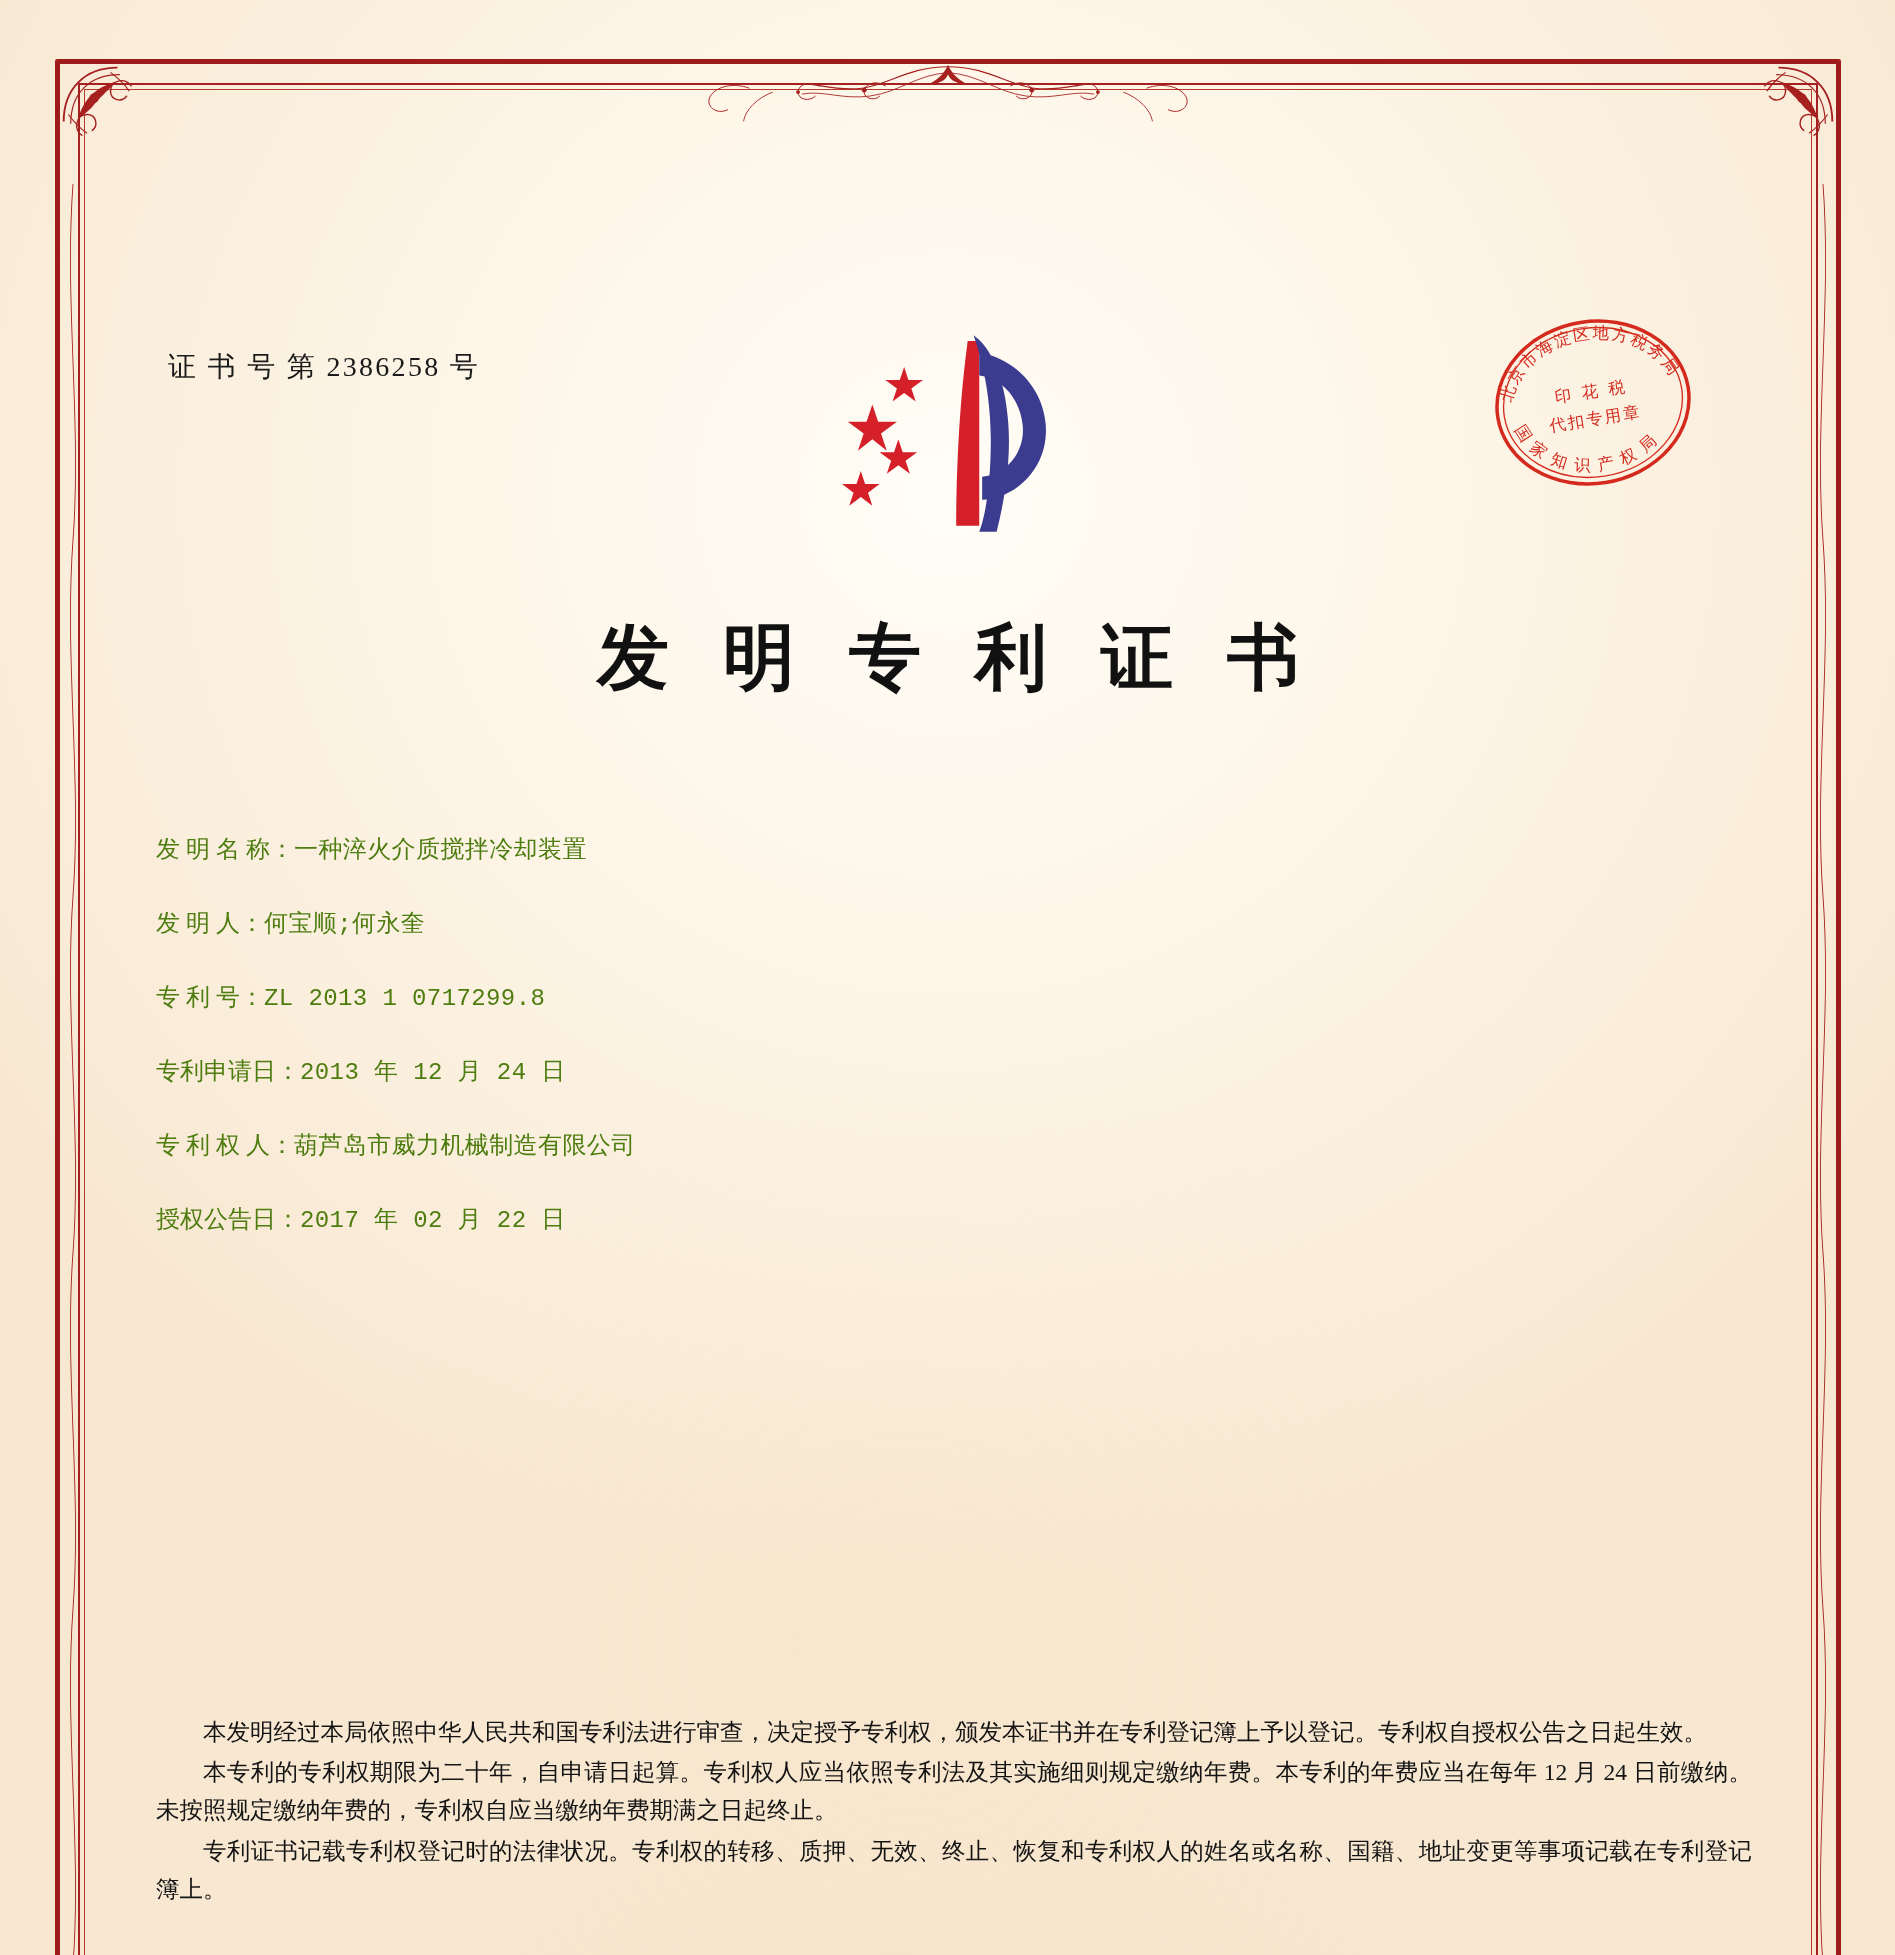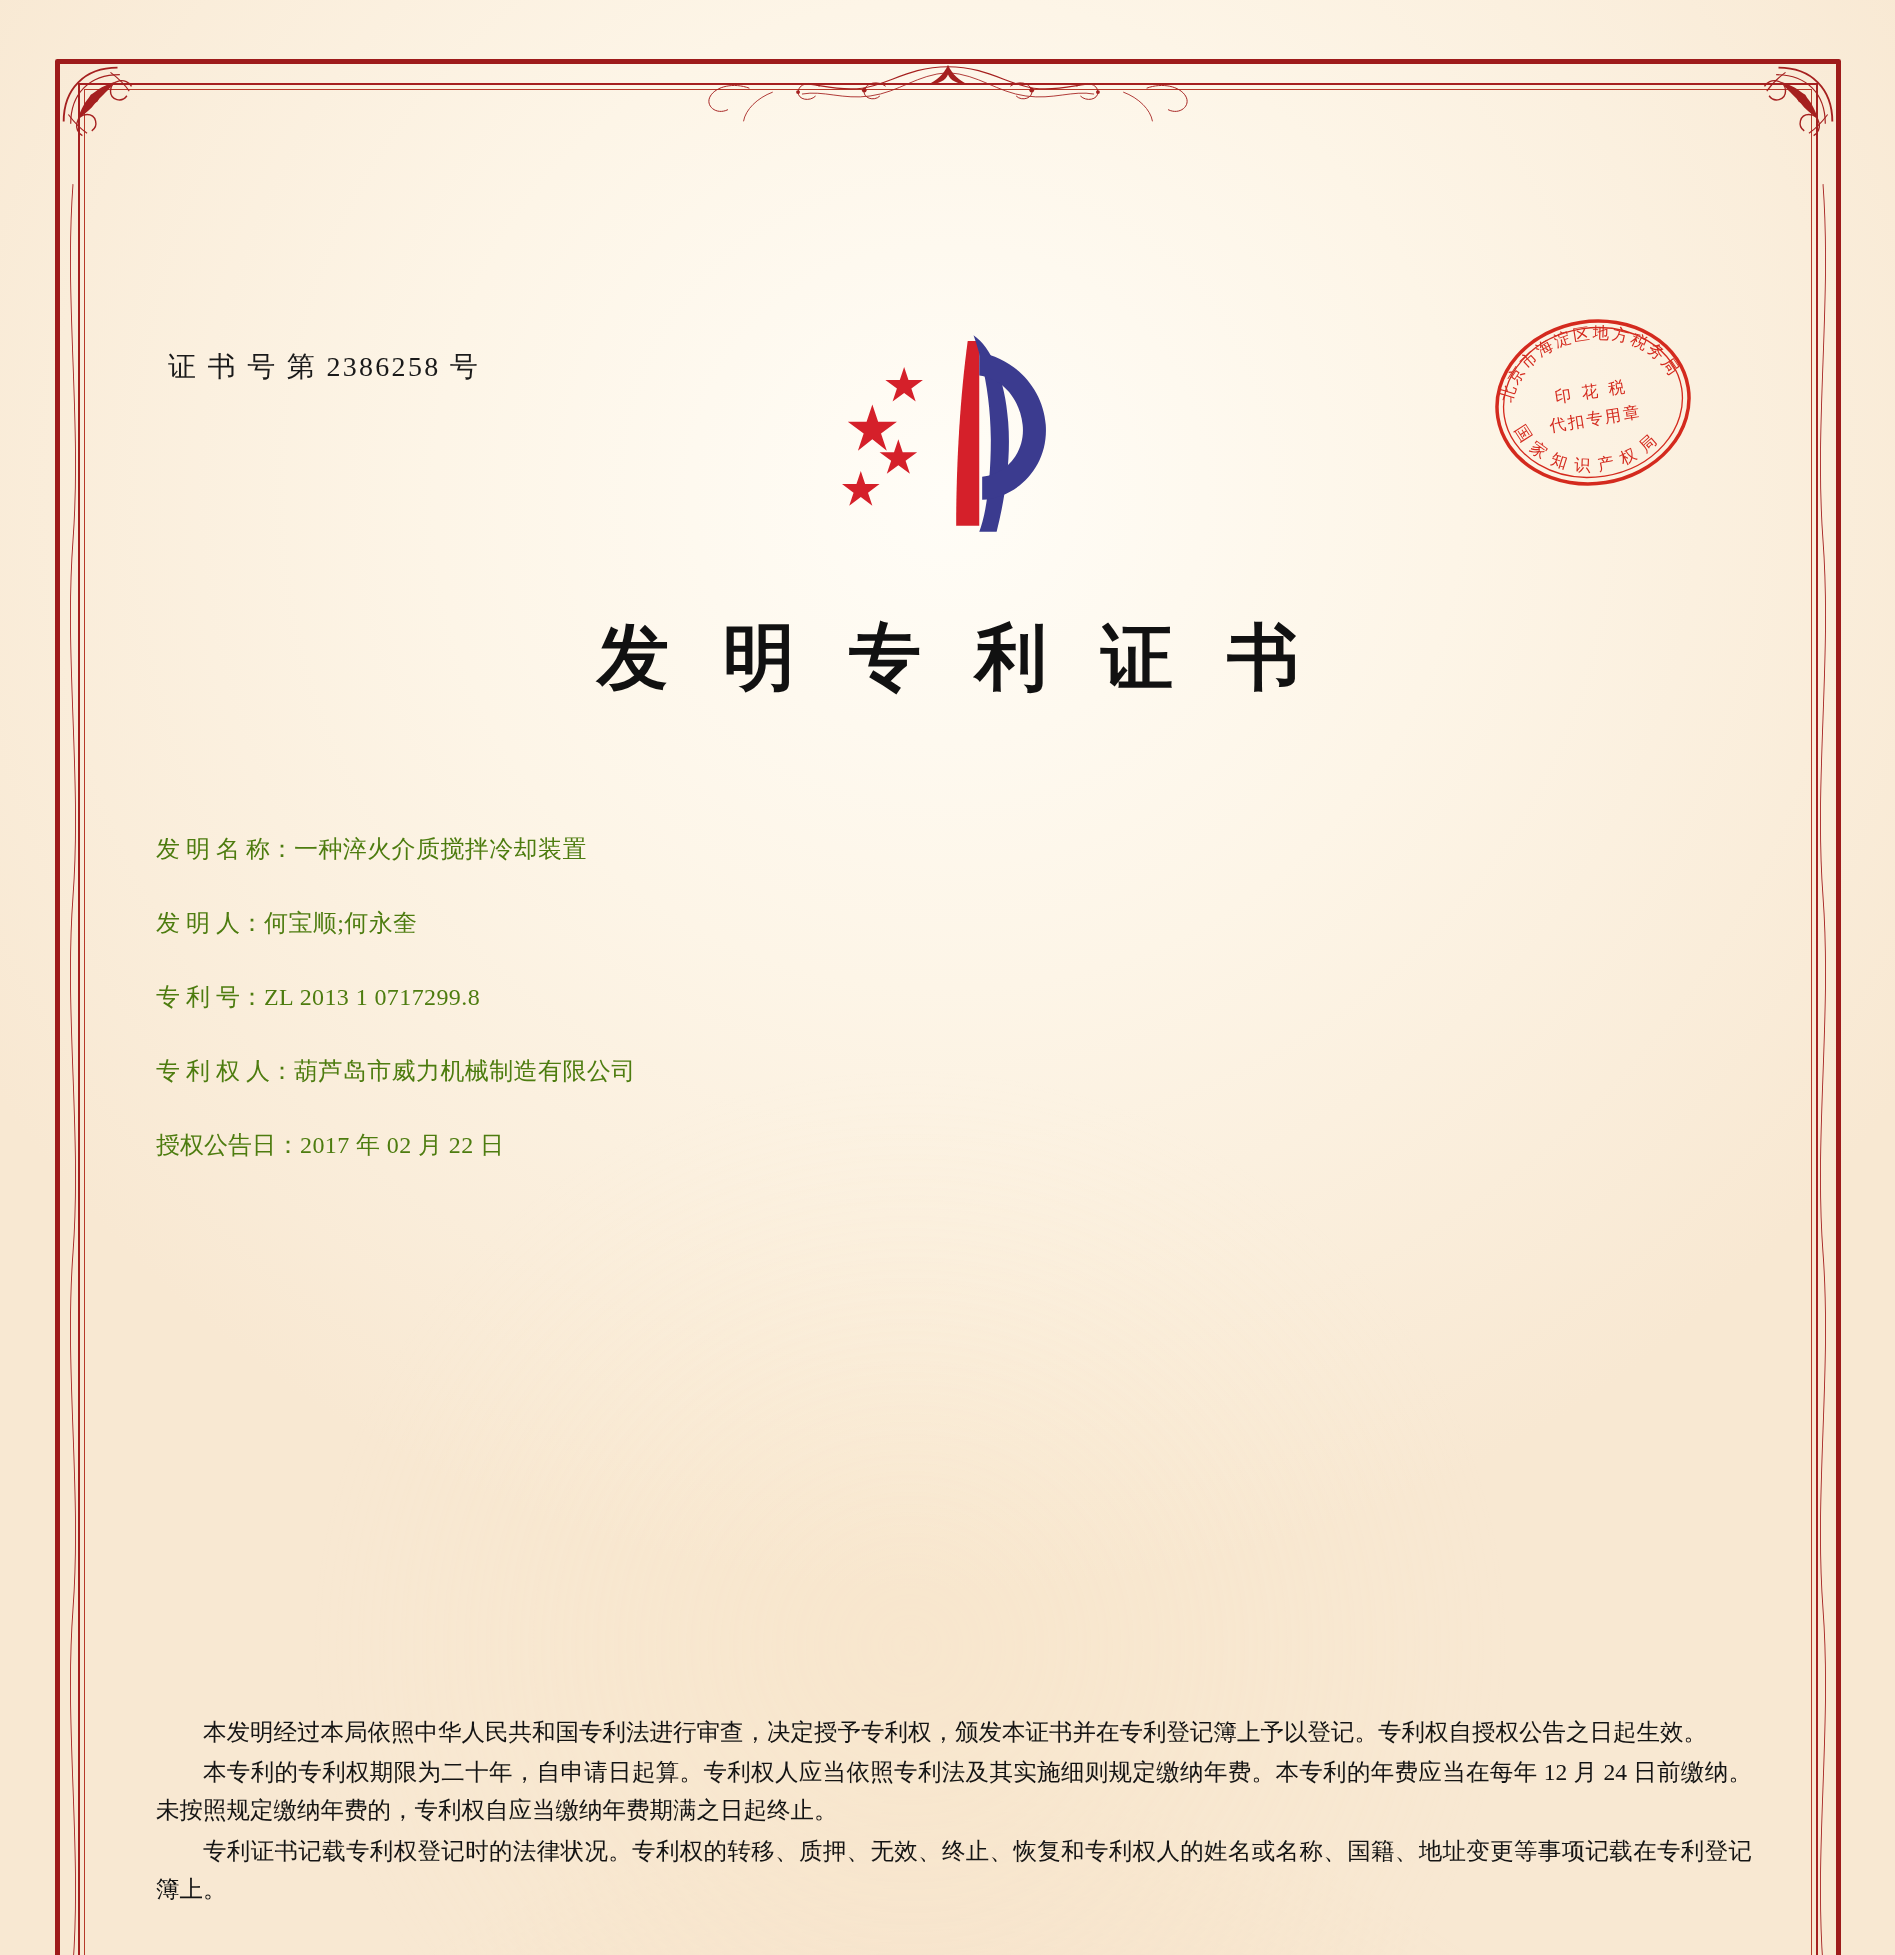--- a/index.html
+++ b/index.html
@@ -163,20 +163,21 @@
     color: #4d7c0f;
     white-space: nowrap;
   }
   .field-label {
     flex: 0 0 auto;
     letter-spacing: 0;
   }
   .field-value {
     flex: 1 1 auto;
     letter-spacing: 0.4px;
+    font-family: Liberation Mono, monospace;
   }
 
   .body-text {
     position: absolute;
     left: 39px;
     right: 27px;
     top: 1568px;
     font-size: 23.5px;
     line-height: 1.62;
     color: #141414;
@@ -303,20 +304,24 @@
       </div>
       <div class="field-row">
         <span class="field-label">发 明 人：</span>
         <span class="field-value">何宝顺;何永奎</span>
       </div>
       <div class="field-row">
         <span class="field-label">专 利 号：</span>
         <span class="field-value">ZL 2013 1 0717299.8</span>
       </div>
       <div class="field-row">
+        <span class="field-label">专利申请日：</span>
+        <span class="field-value">2013 年 12 月 24 日</span>
+      </div>
+      <div class="field-row">
         <span class="field-label">专 利 权 人：</span>
         <span class="field-value">葫芦岛市威力机械制造有限公司</span>
       </div>
       <div class="field-row">
         <span class="field-label">授权公告日：</span>
         <span class="field-value">2017 年 02 月 22 日</span>
       </div>
     </div>
 
     <div class="body-text">

